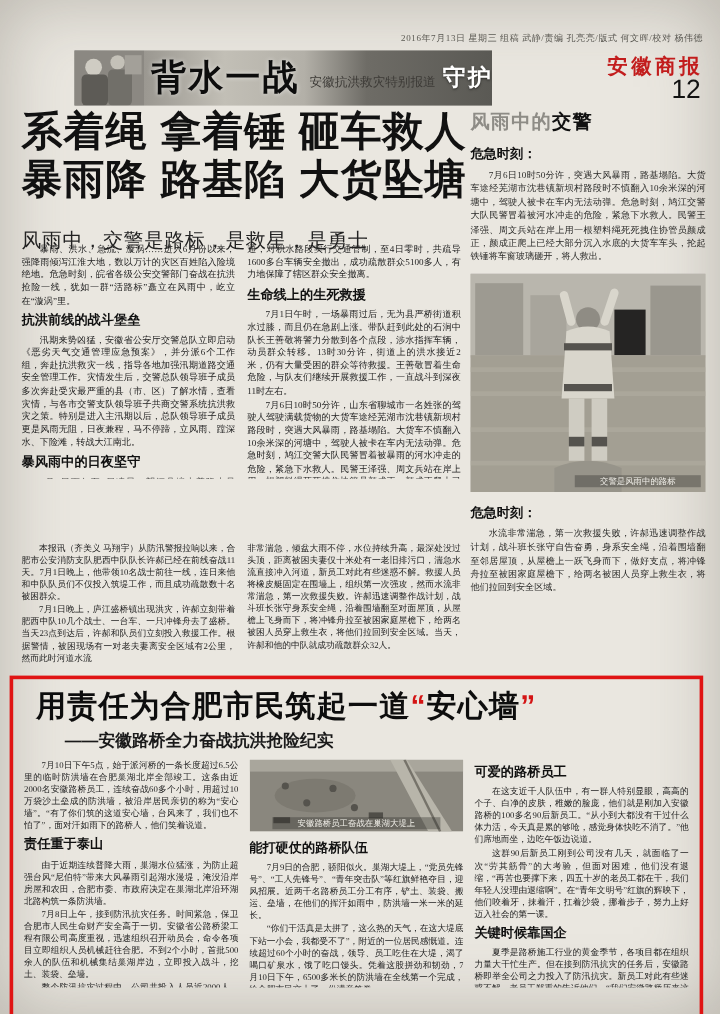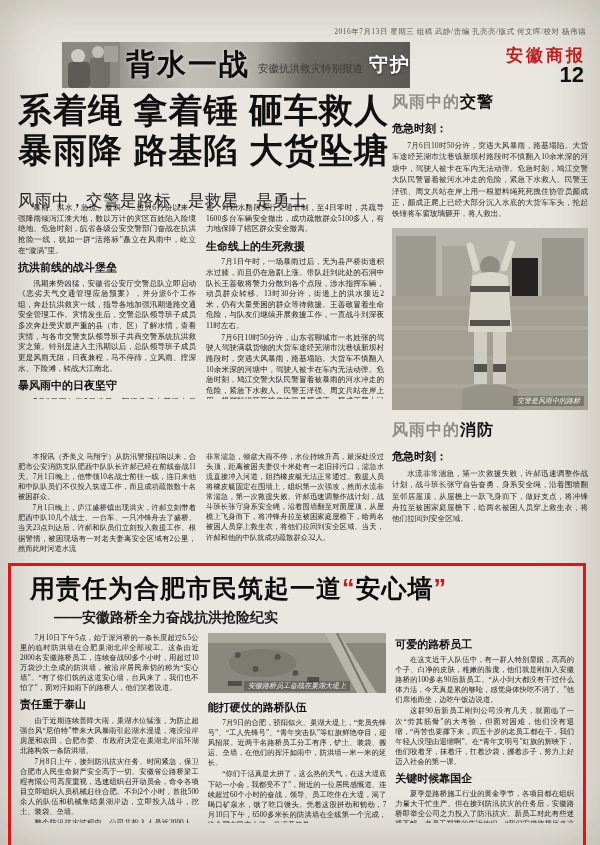--- a/index.html
+++ b/index.html
@@ -4,21 +4,21 @@
 <style>
   html,body{margin:0;padding:0;background:#b3afa7;}
   .page{position:relative;width:600px;height:845px;background:#eae7e0;overflow:hidden;
         font-family:"Liberation Serif",serif;color:#1c1c1c;
         box-shadow:inset 0 0 60px rgba(95,90,78,.35);}
   
   .dateline{position:absolute;top:27px;right:14px;font-size:7.5px;color:#5a5852;letter-spacing:.5px;}
   .brand{position:absolute;top:44px;right:14px;font-family:Liberation Sans, sans-serif;
          font-weight:900;font-size:17px;color:#c21d1d;letter-spacing:3px;}
   .pagenum{position:absolute;top:62px;right:16px;font-family:"Liberation Sans",sans-serif;
-           font-weight:700;font-size:22px;color:#111;}
+           font-weight:400;font-size:22px;color:#111;}
   
   .banner{position:absolute;top:42px;left:62px;width:348px;height:46px;display:flex;align-items:center;
           background:linear-gradient(90deg,#7b7873 0%,#9d9a93 18%,#c2bfb6 36%,#b3b0a8 55%,#6e6c66 70%,#5a5954 100%);
           overflow:hidden;}
   .banner-photo-left{width:58px;height:46px;flex:0 0 auto;}
   .banner-title{font-family:"Liberation Sans",sans-serif;font-weight:900;font-size:29px;color:#0d0d0d;
                 letter-spacing:2px;margin-left:6px;text-shadow:0 0 4px rgba(255,255,255,.6);white-space:nowrap;}
   .banner-sub{font-size:10.5px;color:#3c3a36;margin:8px 6px 0 8px;white-space:nowrap;}
   .banner-slogan{font-family:"Liberation Sans",sans-serif;font-weight:900;font-size:19px;color:#fff;
                  letter-spacing:2px;white-space:nowrap;text-shadow:0 1px 2px rgba(0,0,0,.6);}
@@ -39,21 +39,21 @@
   
   .rail{position:absolute;top:92px;left:392px;width:196px;}
   .rail-title{font-family:"Liberation Sans",sans-serif;font-size:16px;letter-spacing:1px;}
   .rail-title .lt{color:#8e8c86;font-weight:700;}
   .rail-title .bd{color:#111;font-weight:900;}
   .rail-alert{font-family:"Liberation Sans",sans-serif;font-weight:700;font-size:11px;margin:8px 0 4px 0;color:#111;}
   .rail-body{font-size:7.6px;line-height:1.5;text-align:justify;color:#2a2a28;text-indent:2em;}
   .rail-photo{position:relative;width:196px;height:182px;margin-top:8px;}
   .rail-photo svg{display:block;}
   .photo-cap{position:absolute;right:4px;bottom:4px;font-size:7px;color:#f2f0ea;
-             background:rgba(40,40,38,.35);padding:0 4px;font-style:italic;}
+             background:rgba(40,40,38,.35);padding:0 21px;}
   .rail-sec2{margin-top:10px;}
   
   .rescue-head{position:absolute;top:420px;left:18px;width:370px;font-family:"Liberation Sans",sans-serif;
                font-weight:900;font-size:20.5px;color:#111;white-space:nowrap;letter-spacing:.5px;}
   .rescue-cols{top:452px;left:18px;width:366px;height:108px;}
   .rescue-cols .col-flow{font-size:7.3px;line-height:1.38;}
   
   .redbox{position:absolute;left:8px;top:563px;width:578px;height:308px;border:3px solid #e01414;
           box-sizing:border-box;padding:6px 9px 4px 9px;}
   .wall-head{font-family:"Liberation Sans",sans-serif;font-weight:900;font-size:25px;color:#0d0d0d;
@@ -155,38 +155,35 @@
         <rect x="82" y="104" width="13" height="52" fill="#cfccc2"></rect>
         <rect x="101" y="104" width="13" height="52" fill="#cfccc2"></rect>
         <rect x="82" y="136" width="13" height="8" fill="#55534e"></rect>
         <rect x="101" y="136" width="13" height="8" fill="#55534e"></rect>
         <path d="M70 162 Q98 150 126 162 L126 182 L70 182 Z" fill="#97948a"></path>
       </svg>
       <div class="photo-cap">交警是风雨中的路标</div>
     </div>
 
     <div class="rail-sec2">
-      <div class="rail-title">
-        <span class="lt">风雨中的</span><span class="bd">消防</span>
-      </div>
       <div class="rail-alert">危急时刻：</div>
       <div class="rail-body">水流非常湍急，第一次救援失败，许郝迅速调整作战计划，战斗班长张守自告奋勇，身系安全绳，沿着围墙翻至邻居屋顶，从屋檐上一跃飞身而下，做好支点，将冲锋舟拉至被困家庭屋檐下，给两名被困人员穿上救生衣，将他们拉回到安全区域。</div>
     </div>
   </div>
 
   <div class="cols rescue-cols">
     <div class="col">
       <div class="col-flow">
           <div class="blk-p">本报讯（齐美义 马翔宇）从防汛警报拉响以来，合肥市公安消防支队肥西中队队长许郝已经在前线奋战11天。7月1日晚上，他带领10名战士前往一线，连日来他和中队队员们不仅投入筑堤工作，而且成功疏散数十名被困群众。</div>
           <div class="blk-p">7月1日晚上，庐江盛桥镇出现洪灾，许郝立刻带着肥西中队10几个战士、一台车、一只冲锋舟去了盛桥。当天23点到达后，许郝和队员们立刻投入救援工作。根据警情，被困现场有一对老夫妻离安全区域有2公里，然而此时河道水流</div>
         </div>
     </div>
     <div class="col">
       <div class="col-flow">
-          <div class="blk-pc">非常湍急，倾盆大雨不停，水位持续升高，最深处没过头顶，距离被困夫妻仅十米处有一老旧排污口，湍急水流直接冲入河道，阻挡橡皮艇无法正常通过。救援人员将橡皮艇固定在围墙上，组织第一次强攻，然而水流非常湍急，第一次救援失败。许郝迅速调整作战计划，战斗班长张守身系安全绳，沿着围墙翻至对面屋顶，从屋檐上飞身而下，将冲锋舟拉至被困家庭屋檐下，给两名被困人员穿上救生衣，将他们拉回到安全区域。当天，许郝和他的中队就成功疏散群众32人。</div>
+          <div class="blk-pc">非常湍急，倾盆大雨不停，水位持续升高，最深处没过头顶，距离被困夫妻仅十米处有一老旧排污口，湍急水流直接冲入河道，新员工对此有些迷惑不解。救援人员将橡皮艇固定在围墙上，组织第一次强攻，然而水流非常湍急，第一次救援失败。许郝迅速调整作战计划，战斗班长张守身系安全绳，沿着围墙翻至对面屋顶，从屋檐上飞身而下，将冲锋舟拉至被困家庭屋檐下，给两名被困人员穿上救生衣，将他们拉回到安全区域。当天，许郝和他的中队就成功疏散群众32人。</div>
         </div>
     </div>
   </div>
 
   <div class="redbox">
     <div class="wall-head">
       <span>用责任为合肥市民筑起一道</span><span class="rq">“</span><span>安心墙</span><span class="rq">”</span>
     </div>
     <div class="wall-sub">——安徽路桥全力奋战抗洪抢险纪实</div>
 

